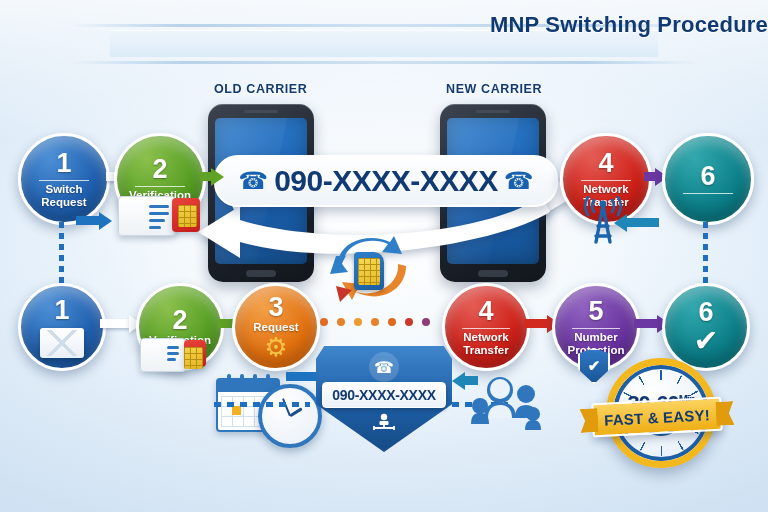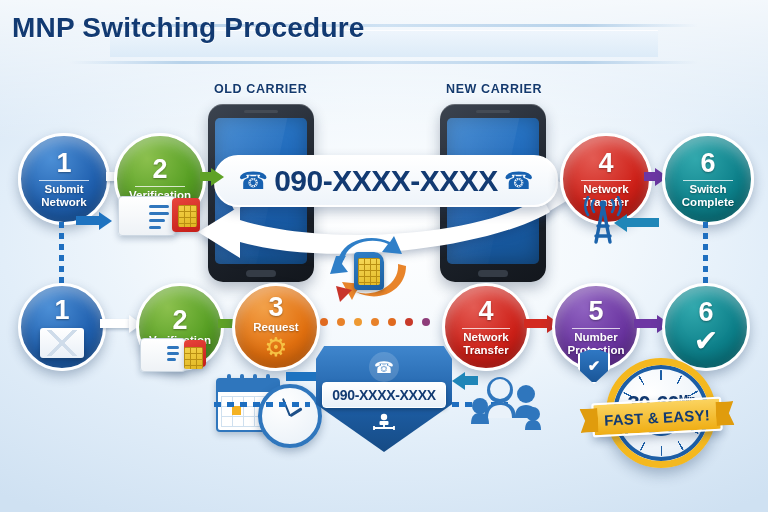--- a/index.html
+++ b/index.html
@@ -27,22 +27,22 @@
     background:linear-gradient(90deg, rgba(255,255,255,0), #b7d2ea 18%, #cfe2f3 50%, #b7d2ea 82%, rgba(255,255,255,0));
   }
   #title-banner .bar.top { top:8px; }
   #title-banner .bar.bot { bottom:4px; }
   #title-banner .plate {
     position:absolute; left:110px; right:110px; top:14px; height:26px;
     background:linear-gradient(180deg,#eef5fc,#dcebf8);
     border-top:1px solid rgba(255,255,255,.9);
   }
   #title-text {
-    position:absolute; left:12px; right:0; top:12px; text-align:left;
-    font-size:28px; font-weight:bold; letter-spacing:.2px;
+    position:absolute; left:0; right:0; top:12px; text-align:right;
+    font-size:22px; font-weight:bold; letter-spacing:.2px;
     color:#123a72; text-shadow:0 1px 0 rgba(255,255,255,.9);
   }
 
   
   .carrier-label {
     position:absolute; font-size:12.5px; font-weight:bold; letter-spacing:.6px;
     color:#143a6e; text-shadow:0 1px 0 rgba(255,255,255,.85);
   }
   .phone {
     position:absolute; width:106px; height:178px; border-radius:15px;
@@ -360,21 +360,21 @@
       <path d="M6,22 L0,40 L18,38 L12,30 C14,24 16,22 16,22 Z" fill="#2f7fc8"></path>
       <path d="M68,30 C70,50 46,64 26,58 L32,50 L12,48 L22,66 L26,58 C50,70 76,56 76,32 Z" fill="#e8842a"></path>
       <path d="M22,56 L6,52 L10,68 Z" fill="#c8342a"></path>
     </svg>
     <div class="sim"></div>
   </div>
 
   <div class="step c-blue" style="left:18px; top:133px; width:86px; height:86px;">
     <span class="num">1</span>
     <span class="rule"></span>
-    <span class="lbl">Submit Network</span>
+    <span class="lbl">Switch Request</span>
   </div>
   <div class="arrow white" style="left:106px; top:168px; width:24px;">
     <span class="stem" style="width:12px;"></span>
       <span class="head"></span>
   </div>
   <div class="step c-green" style="left:114px; top:133px; width:86px; height:86px;">
     <span class="num">2</span>
     <span class="rule"></span>
     <span class="lbl">Verification</span>
   </div>
@@ -388,21 +388,20 @@
     <span class="rule"></span>
     <span class="lbl">Network Transfer</span>
   </div>
   <div class="arrow purple" style="left:644px; top:168px; width:24px;">
     <span class="stem" style="width:12px;"></span>
       <span class="head"></span>
   </div>
   <div class="step c-teal" style="left:662px; top:133px; width:86px; height:86px;">
     <span class="num">6</span>
     <span class="rule"></span>
-    <span class="lbl">Switch Complete</span>
   </div>
 
   <div class="idcard" style="left:118px; top:196px;">
     <span class="ln" style="top:8px; width:20px;"></span>
     <span class="ln" style="top:15px; width:20px;"></span>
     <span class="ln" style="top:22px; width:16px;"></span>
     <span class="ln" style="top:29px; width:12px;"></span>
   </div>
   <div class="simcard" style="left:172px; top:198px;"></div>
   <div class="arrow blue" style="left:76px; top:212px; width:36px;">

